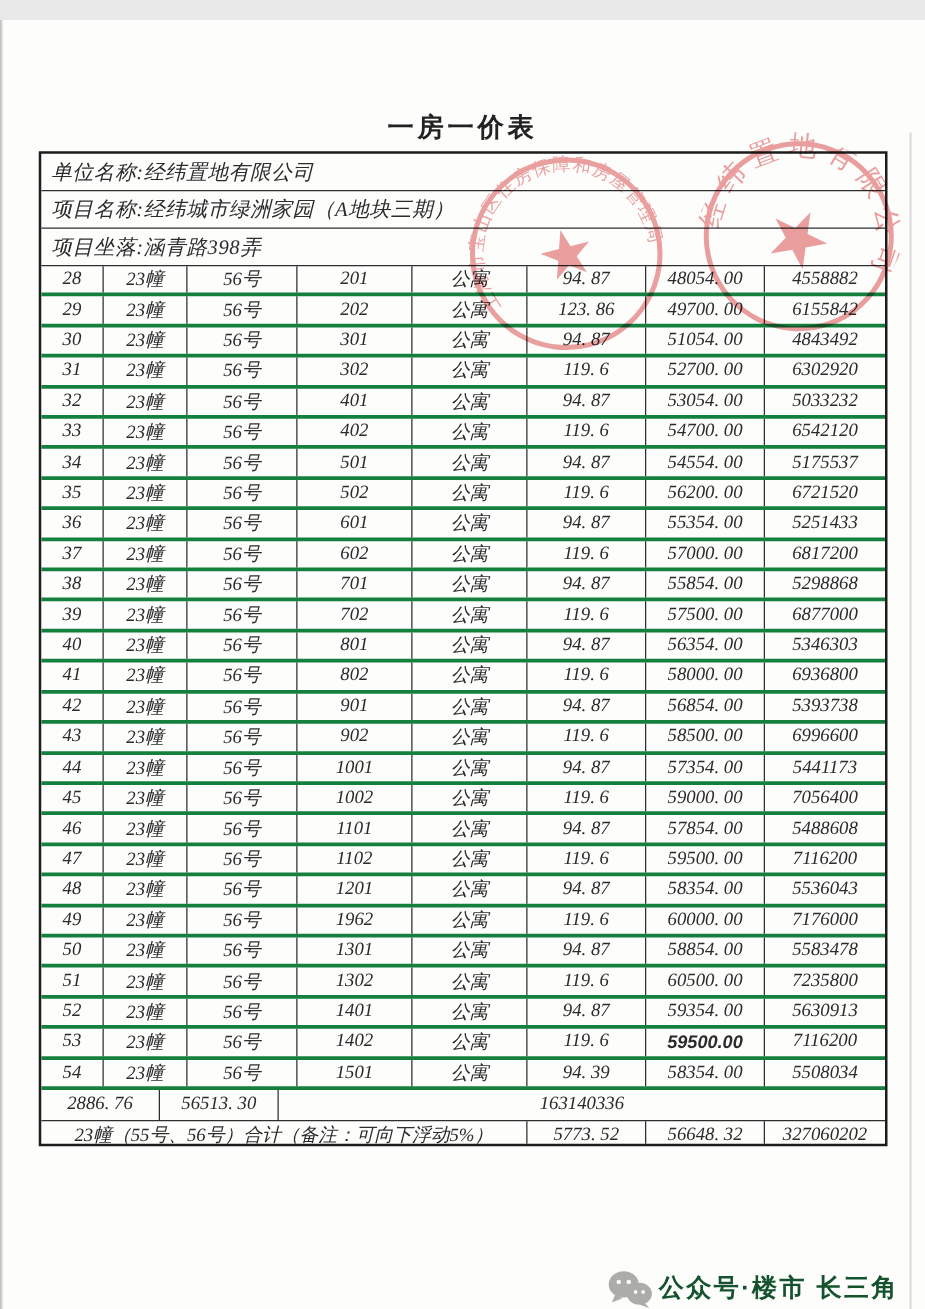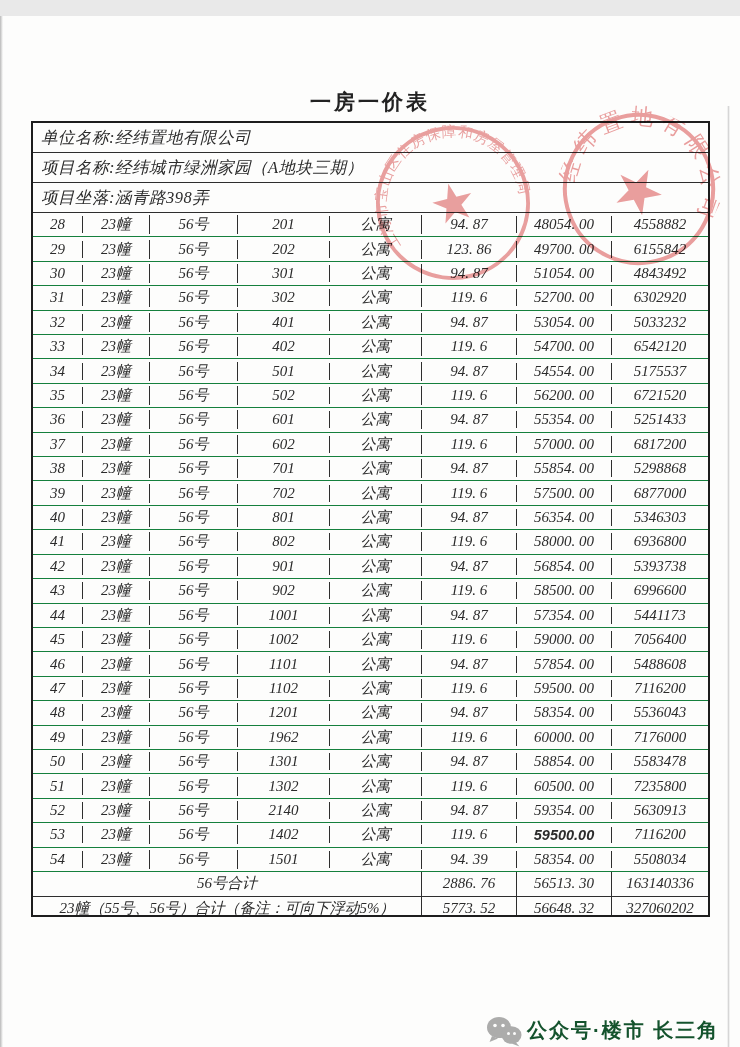--- a/index.html
+++ b/index.html
@@ -24,21 +24,21 @@
 
   .doc-table{
     position:absolute;left:31px;top:105px;width:679px;height:796px;
     border:2px solid #1d1d1d;box-sizing:border-box;overflow:hidden;font-style:italic;
   }
   .info-row{
     height:30px;box-sizing:border-box;border-bottom:1px solid #2e2e2e;
     display:flex;align-items:center;padding-left:8px;
     font-size:16.5px;letter-spacing:.5px;
   }
-  .row{display:flex;height:24.41px;box-sizing:border-box;border-bottom:1px solid #15803d;align-items:center;}
+  .row{display:flex;height:24.41px;box-sizing:border-box;border-bottom:3px solid #15803d;}
   .cell{
     box-sizing:border-box;border-right:1px solid #2e2e2e;
     display:flex;align-items:center;justify-content:center;
     font-size:15px;overflow:hidden;white-space:nowrap;
   }
   .c0{flex:0 0 50px}.c1{flex:0 0 67px}.c2{flex:0 0 88px}.c3{flex:0 0 92px}
   .c4{flex:0 0 92px}.c5{flex:0 0 95px}.c6{flex:0 0 95px}.c7{flex:1;border-right:none}
   .patched{font-weight:bold;font-family:"Liberation Sans","DejaVu Sans",sans-serif;font-size:14.5px;}
   .sum-row{display:flex;box-sizing:border-box;border-bottom:1px solid #2e2e2e;}
   .sum-row.s1{height:25px}
@@ -315,21 +315,21 @@
           <div class="cell c3">1302</div>
           <div class="cell c4">公寓</div>
           <div class="cell c5">119. 6</div>
           <div class="cell c6">60500. 00</div>
           <div class="cell c7">7235800</div>
         </div>
         <div class="row">
           <div class="cell c0">52</div>
           <div class="cell c1">23幢</div>
           <div class="cell c2">56号</div>
-          <div class="cell c3">2140</div>
+          <div class="cell c3">1401</div>
           <div class="cell c4">公寓</div>
           <div class="cell c5">94. 87</div>
           <div class="cell c6">59354. 00</div>
           <div class="cell c7">5630913</div>
         </div>
         <div class="row">
           <div class="cell c0">53</div>
           <div class="cell c1">23幢</div>
           <div class="cell c2">56号</div>
           <div class="cell c3">1402</div>
@@ -344,21 +344,20 @@
           <div class="cell c2">56号</div>
           <div class="cell c3">1501</div>
           <div class="cell c4">公寓</div>
           <div class="cell c5">94. 39</div>
           <div class="cell c6">58354. 00</div>
           <div class="cell c7">5508034</div>
         </div>
       </div>
 
     <div class="sum-row s1">
-      <div class="cell merge">56号合计</div>
       <div class="cell c5">2886. 76</div>
       <div class="cell c6">56513. 30</div>
       <div class="cell c7">163140336</div>
     </div>
     <div class="sum-row s2">
       <div class="cell merge">23幢（55号、56号）合计（备注：可向下浮动5%）</div>
       <div class="cell c5">5773. 52</div>
       <div class="cell c6">56648. 32</div>
       <div class="cell c7">327060202</div>
     </div>

